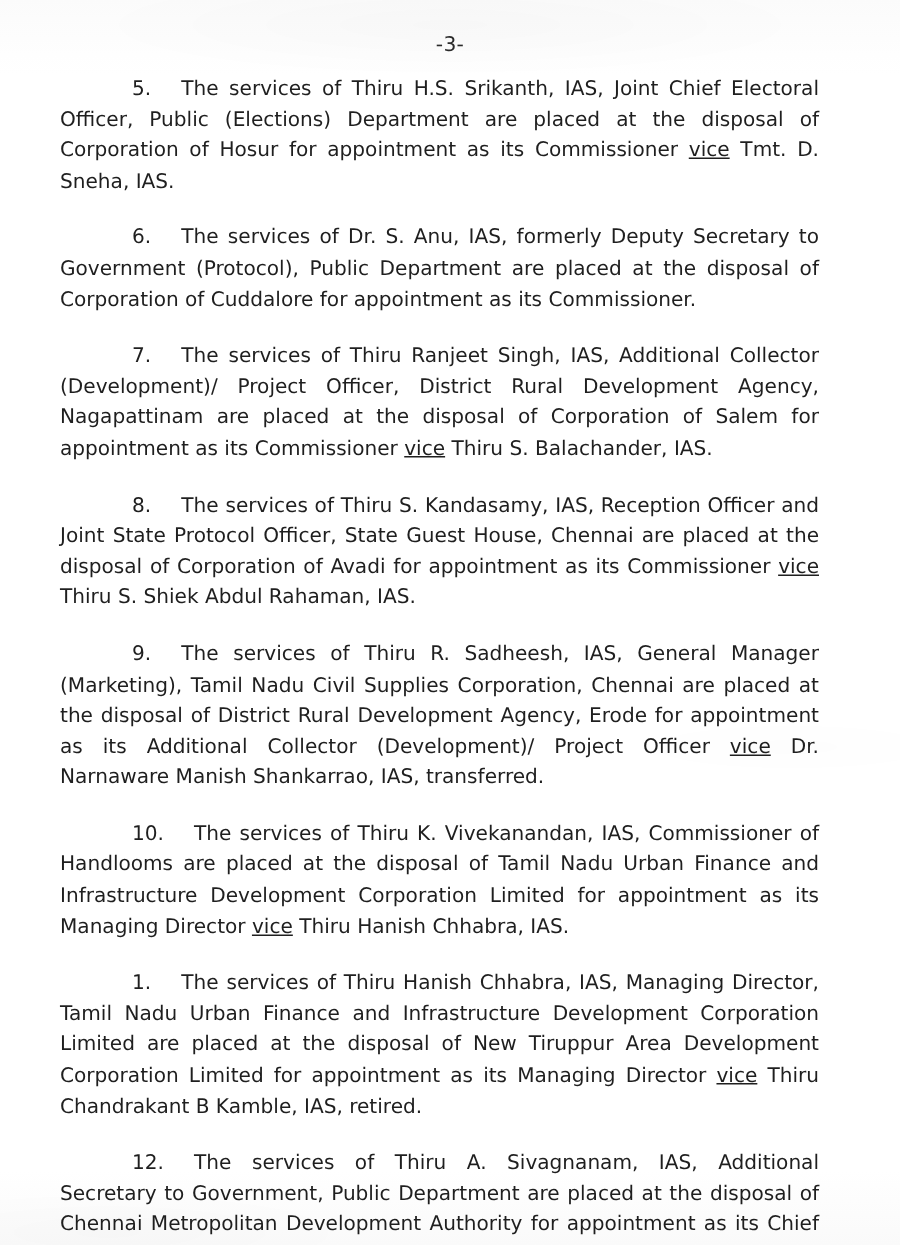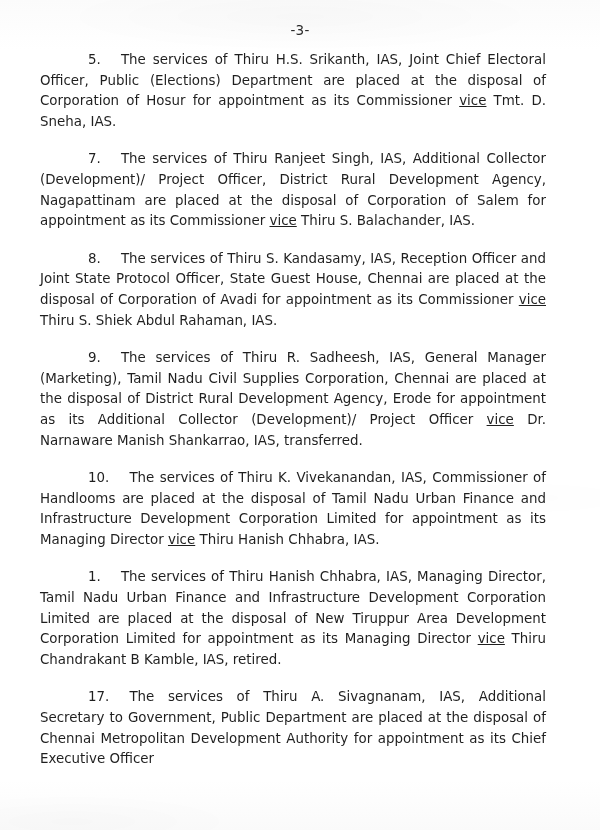--- a/index.html
+++ b/index.html
@@ -98,20 +98,23 @@
   <div class="scan-noise"></div>
 
   <div class="page-number">-3-</div>
 
   <div class="body-text">
 
     <p class="para">
       <span class="num">5.  </span><span>The services of Thiru H.S. Srikanth, IAS, Joint Chief Electoral Officer, Public (Elections) Department are placed at the disposal of Corporation of Hosur for appointment as its Commissioner </span><span class="vice">vice</span><span> Tmt. D. Sneha, IAS.</span>
     </p>
 
+    <p class="para">
+      <span class="num">6.  </span><span>The services of Dr. S. Anu, IAS, formerly Deputy Secretary to Government (Protocol), Public Department are placed at the disposal of Corporation of Cuddalore for appointment as its Commissioner.</span><span class="vice"></span><span></span>
+    </p>
 
     <p class="para">
       <span class="num">7.  </span><span>The services of Thiru Ranjeet Singh, IAS, Additional Collector (Development)/ Project Officer, District Rural Development Agency, Nagapattinam are placed at the disposal of Corporation of Salem for appointment as its Commissioner </span><span class="vice">vice</span><span> Thiru S. Balachander, IAS.</span>
     </p>
 
     <p class="para">
       <span class="num">8.  </span><span>The services of Thiru S. Kandasamy, IAS, Reception Officer and Joint State Protocol Officer, State Guest House, Chennai are placed at the disposal of Corporation of Avadi for appointment as its Commissioner </span><span class="vice">vice</span><span> Thiru S. Shiek Abdul Rahaman, IAS.</span>
     </p>
 
     <p class="para">
@@ -120,20 +123,20 @@
 
     <p class="para">
       <span class="num">10.  </span><span>The services of Thiru K. Vivekanandan, IAS, Commissioner of Handlooms are placed at the disposal of Tamil Nadu Urban Finance and Infrastructure Development Corporation Limited for appointment as its Managing Director </span><span class="vice">vice</span><span> Thiru Hanish Chhabra, IAS.</span>
     </p>
 
     <p class="para">
       <span class="num">1.  </span><span>The services of Thiru Hanish Chhabra, IAS, Managing Director, Tamil Nadu Urban Finance and Infrastructure Development Corporation Limited are placed at the disposal of New Tiruppur Area Development Corporation Limited for appointment as its Managing Director </span><span class="vice">vice</span><span> Thiru Chandrakant B Kamble, IAS, retired.</span>
     </p>
 
     <p class="para">
-      <span class="num">17.  </span><span>The services of Thiru A. Sivagnanam, IAS, Additional Secretary to Government, Public Department are placed at the disposal of Chennai Metropolitan Development Authority for appointment as its Chief Executive Officer </span>
+      <span class="num">12.  </span><span>The services of Thiru A. Sivagnanam, IAS, Additional Secretary to Government, Public Department are placed at the disposal of Chennai Metropolitan Development Authority for appointment as its Chief Executive Officer </span>
     </p>
 
   </div>
 
   <div class="footer-pto">p.t.o</div>
 
 </div>
 
 </body></html>

